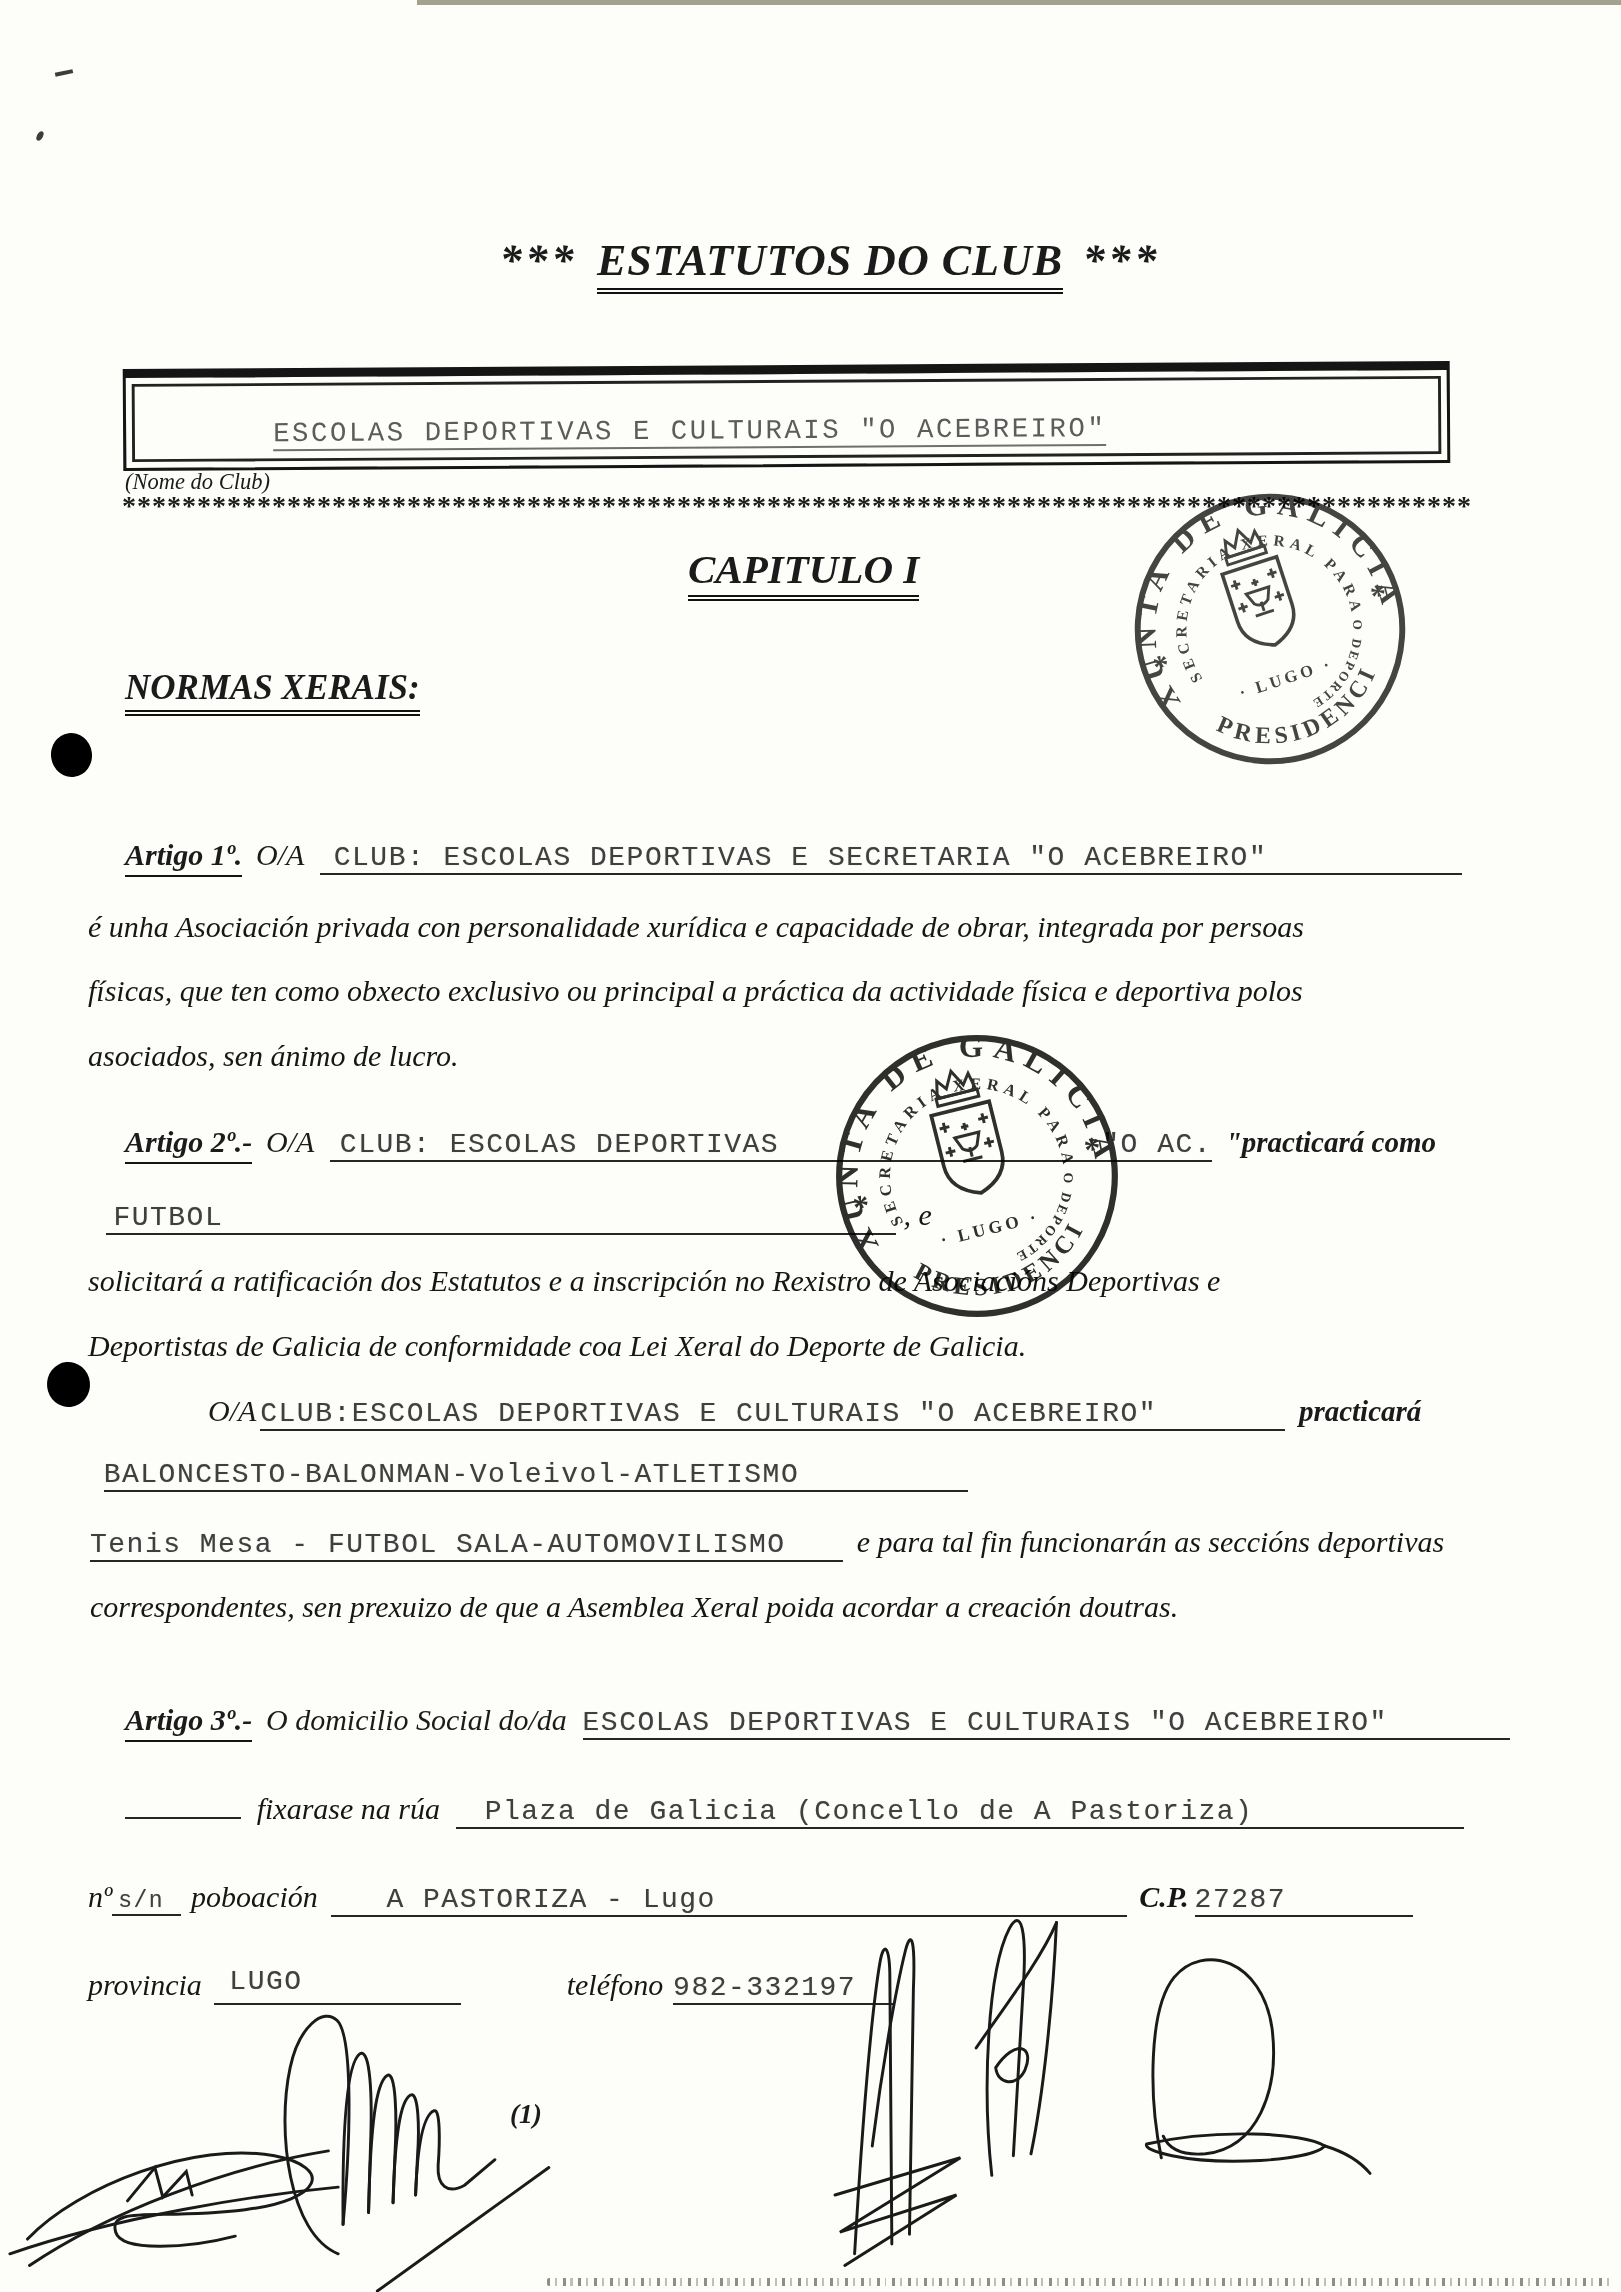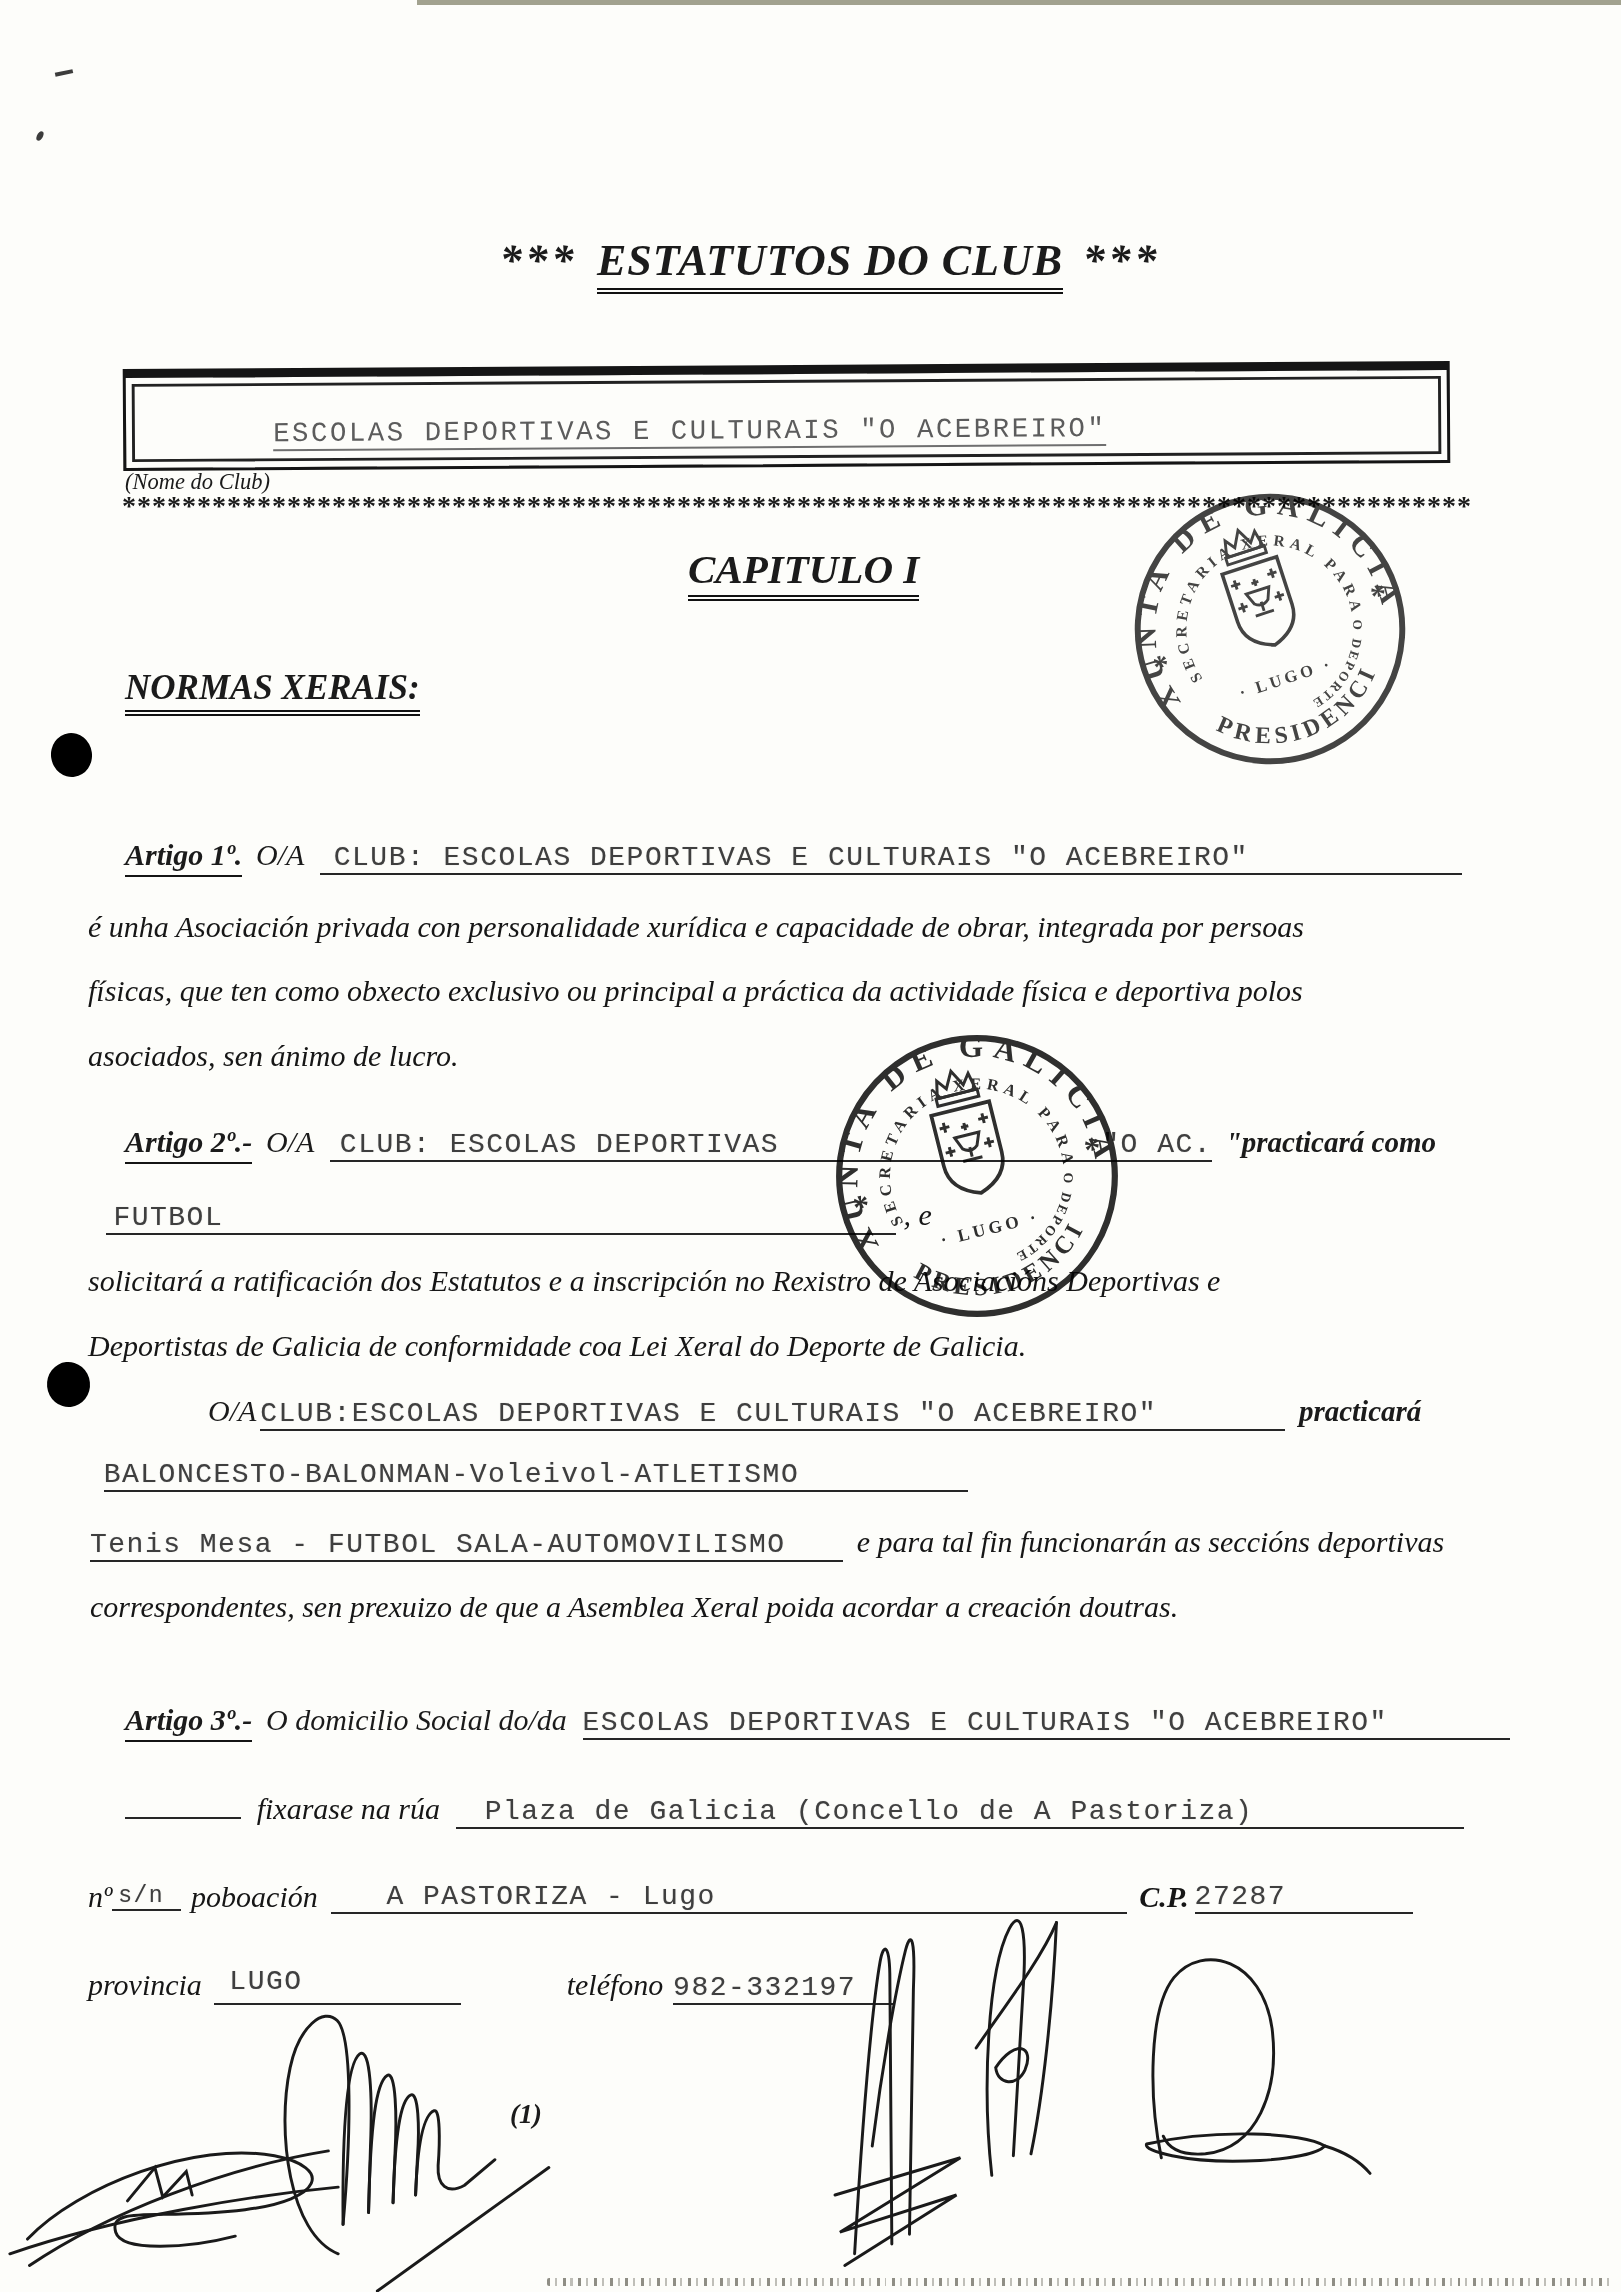--- a/index.html
+++ b/index.html
@@ -61,21 +61,21 @@
     <span class="dunder">NORMAS XERAIS:</span>
   </div>
 
   <div class="abs punch" style="left:51px;top:733px;width:41px;height:44px;transform:rotate(-8deg);"></div>
   <div class="abs punch" style="left:47px;top:1362px;width:43px;height:45px;transform:rotate(-6deg);"></div>
 
   <div class="abs row" style="left:125px;top:838px;width:1337px;">
     <span class="lbl">Artigo 1º.</span>
     <span class="lead">O/A</span>
     <span class="fill" style="flex:1;">
-        <span class="typed" style="padding-left:13.7px;">CLUB: ESCOLAS DEPORTIVAS E CULTURAIS "O ACEBREIRO"</span>
+        <span class="typed" style="padding-left:13.7px;">CLUB: ESCOLAS DEPORTIVAS E SECRETARIA "O ACEBREIRO"</span>
       </span>
   </div>
   <div class="abs hand" style="left:88px;top:910px;">é unha Asociación privada con personalidade xurídica e capacidade de obrar, integrada por persoas</div>
   <div class="abs hand" style="left:88px;top:974px;">físicas, que ten como obxecto exclusivo ou principal a práctica da actividade física e deportiva polos</div>
   <div class="abs hand" style="left:88px;top:1039px;">asociados, sen ánimo de lucro.</div>
 
   <div class="abs row" style="left:125px;top:1125px;width:1337px;">
     <span class="lbl">Artigo 2º.-</span>
     <span class="lead">O/A</span>
     <span class="fill" style="width:882px;justify-content:space-between;">
@@ -120,21 +120,21 @@
         <span class="typed">ESCOLAS DEPORTIVAS E CULTURAIS "O ACEBREIRO"</span>
       </span>
   </div>
   <div class="abs row" style="left:125px;top:1792px;">
     <span class="fill" style="width:116px;"></span>
     <span class="hand" style="margin-left:15.7px;">fixarase na rúa</span>
     <span class="fill" style="width:1008px;margin-left:15.7px;">
         <span class="typed" style="padding-left:29px;">Plaza de Galicia (Concello de A Pastoriza)</span>
       </span>
   </div>
-  <div class="abs row" style="left:88px;top:1880px;align-items:center;">
+  <div class="abs row" style="left:88px;top:1880px;">
     <span class="hand">nº</span>
     <span class="fill" style="width:69px;">
         <span class="typed" style="font-size:23px;padding-left:5.9px;">s/n</span>
       </span>
     <span class="hand" style="margin-left:9.8px;">poboación</span>
     <span class="fill" style="width:796px;margin-left:13.7px;">
         <span class="typed" style="padding-left:55px;">A PASTORIZA - Lugo</span>
       </span>
     <span class="hand" style="font-weight:bold;margin-left:11.8px;">C.P.</span>
     <span class="fill" style="width:218px;margin-left:5.9px;">

